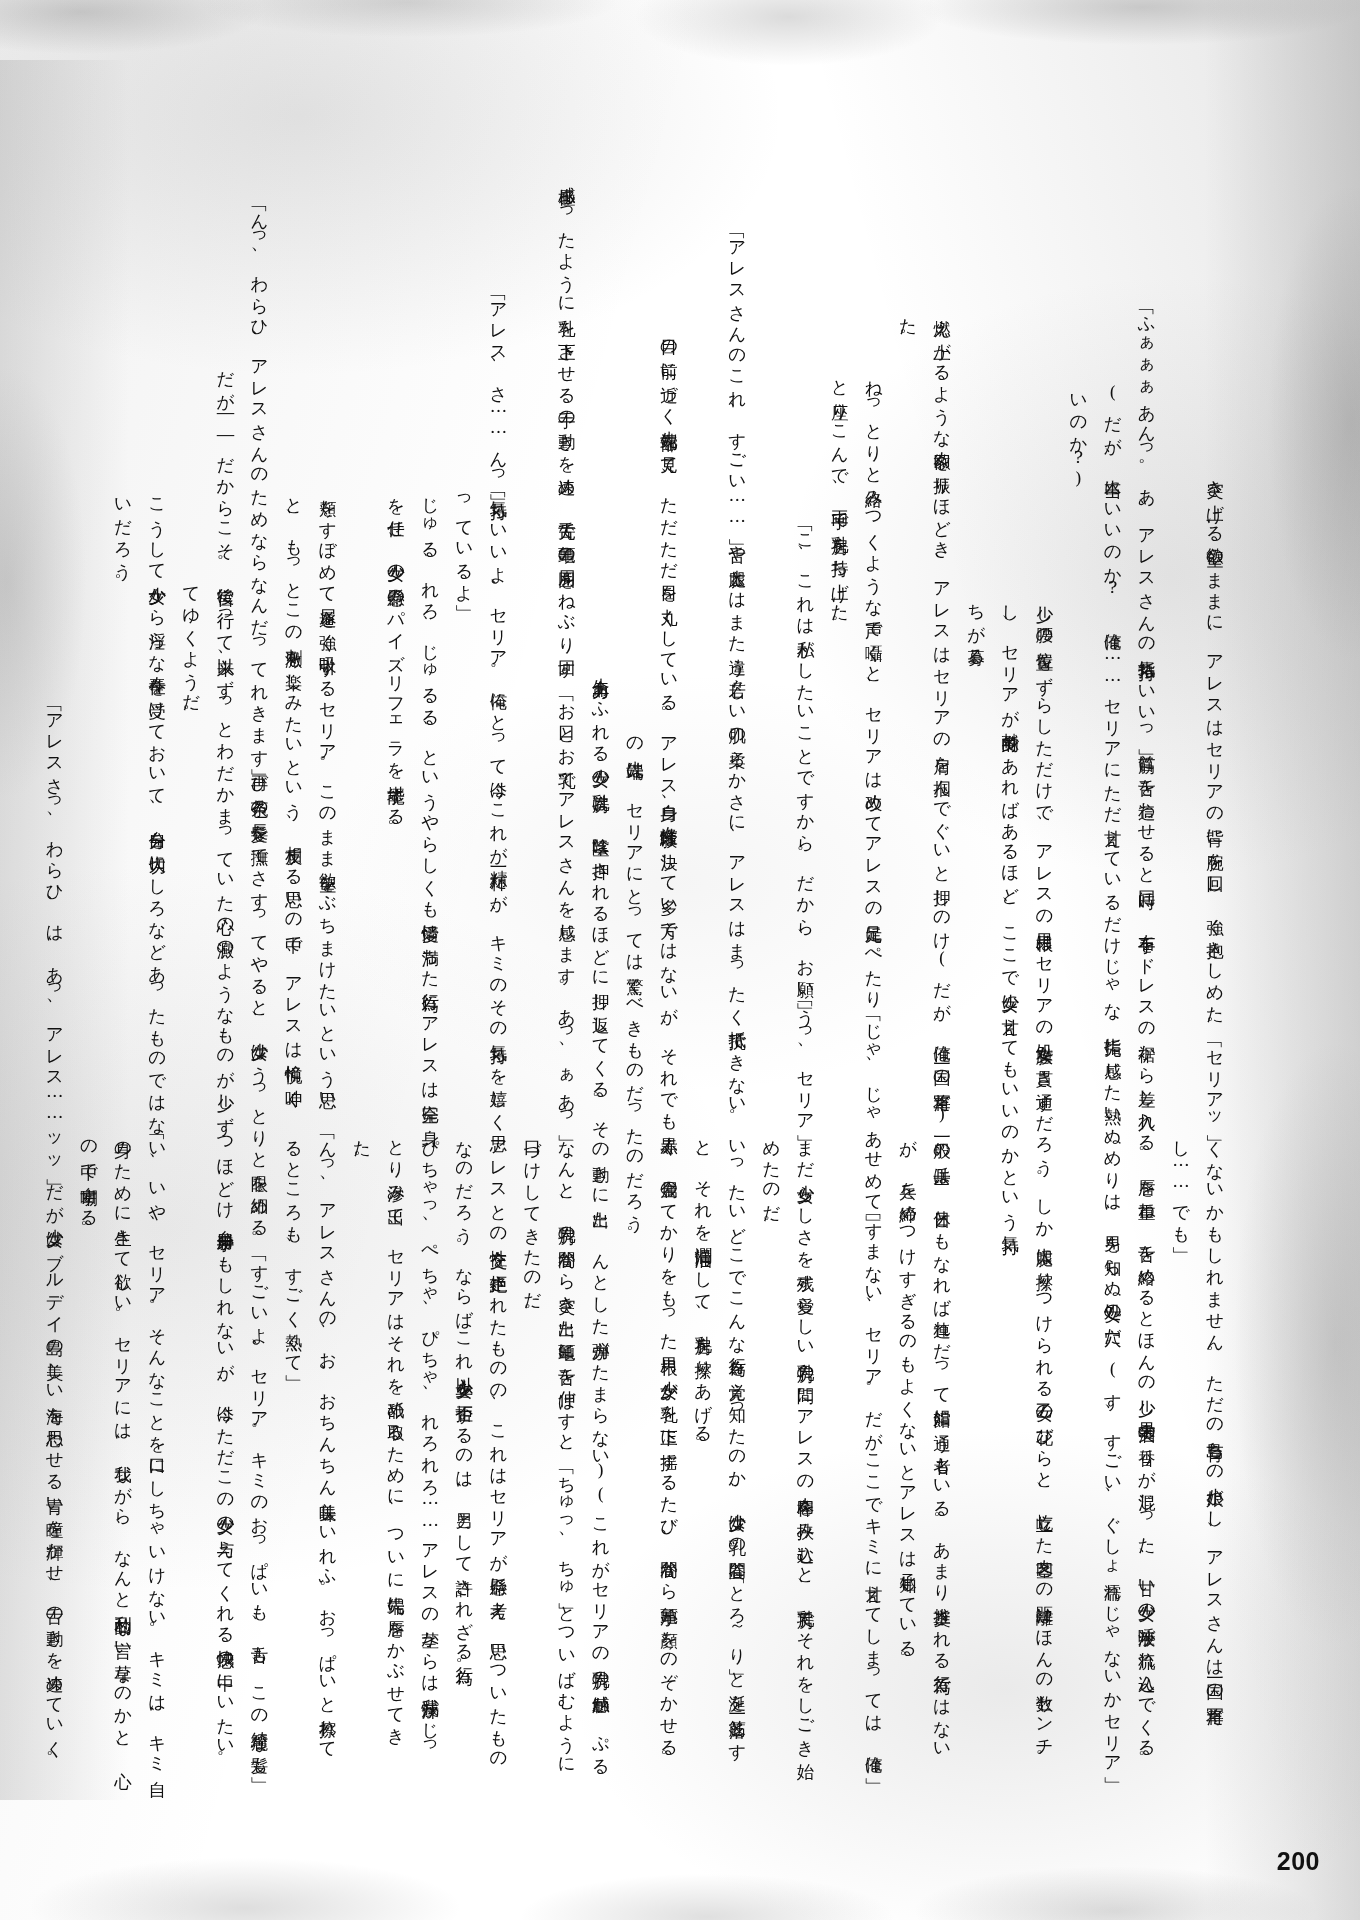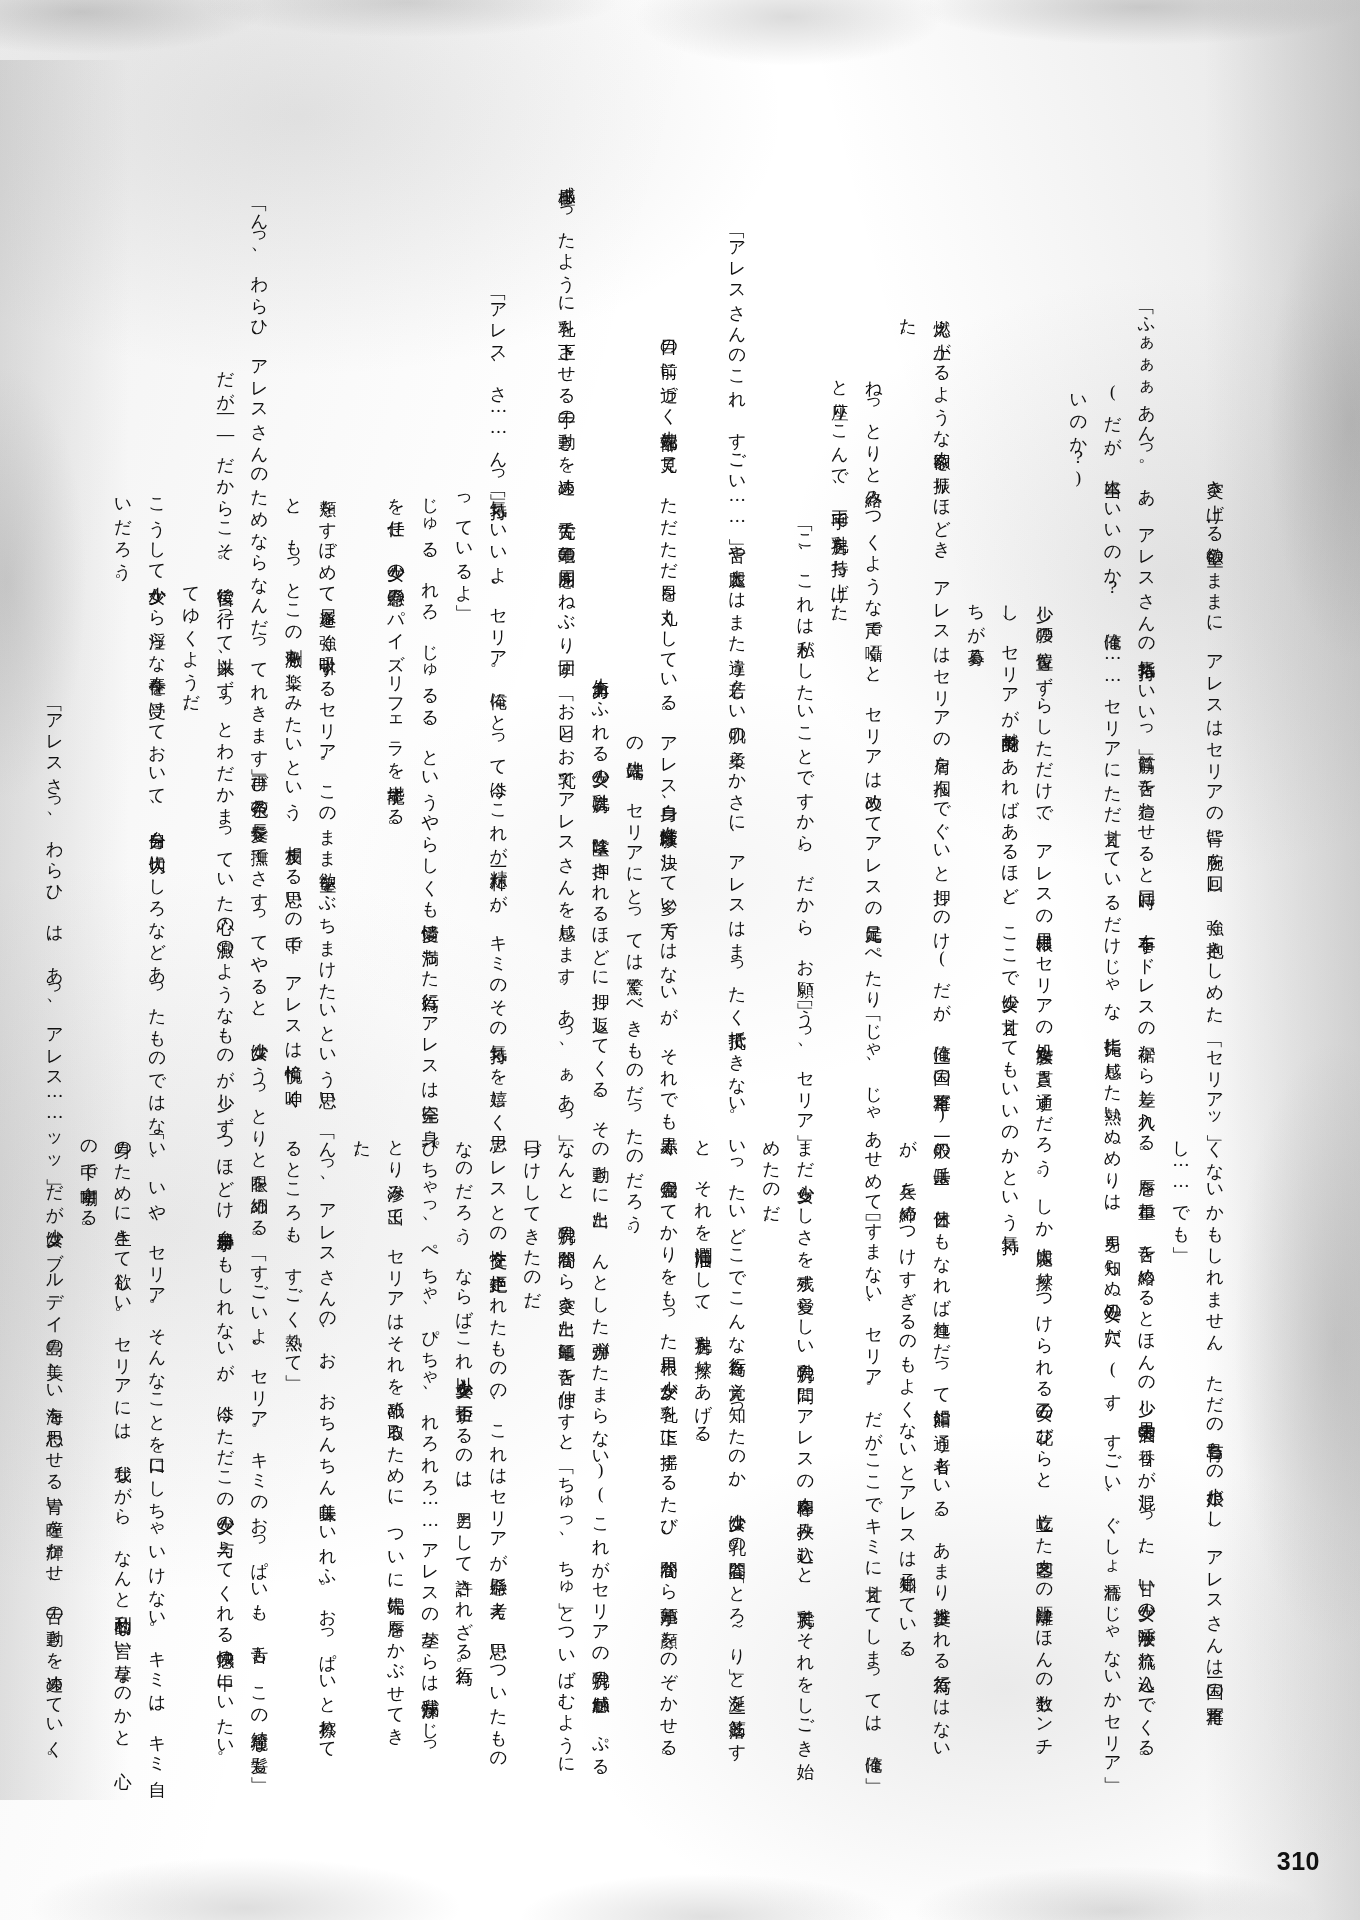--- a/index.html
+++ b/index.html
@@ -161,14 +161,14 @@
     <p class="para">「んっ、わらひ、アレスさんのためならなんだってれきます」</p>
     <p class="para">自分勝手かもしれないが、今はただこの少女の与えてくれる快感の中にいたい。</p>
     <p class="para">後宮に行って以来、ずっとわだかまっていた心の澱のようなものが少しずつほどけてゆくようだ。</p>
     <p class="para">だが――だからこそ。</p>
     <p class="para">「い、いや、セリア。そんなことを口にしちゃいけない。キミは、キミ自身のために生きて欲しい。セリアには、我ながら、なんと利己的な言い草なのかと、心の中で自嘲する。</p>
     <p class="para">こうして少女から淫らな奉仕を受けておいて、自分を大切にしろなどあったものではないだろう。</p>
     <p class="para">だが少女はブルデイ島の美しい海を思わせる青い瞳を輝かせ、舌の動きを速めていく。</p>
     <p class="para">「アレスさっ、わらひ、は、あっ、アレス……ッッ」</p>
   </div>
 
-  <div class="page-number">310</div>
+  <div class="page-number">200</div>
 </div>
 
 </body></html>

